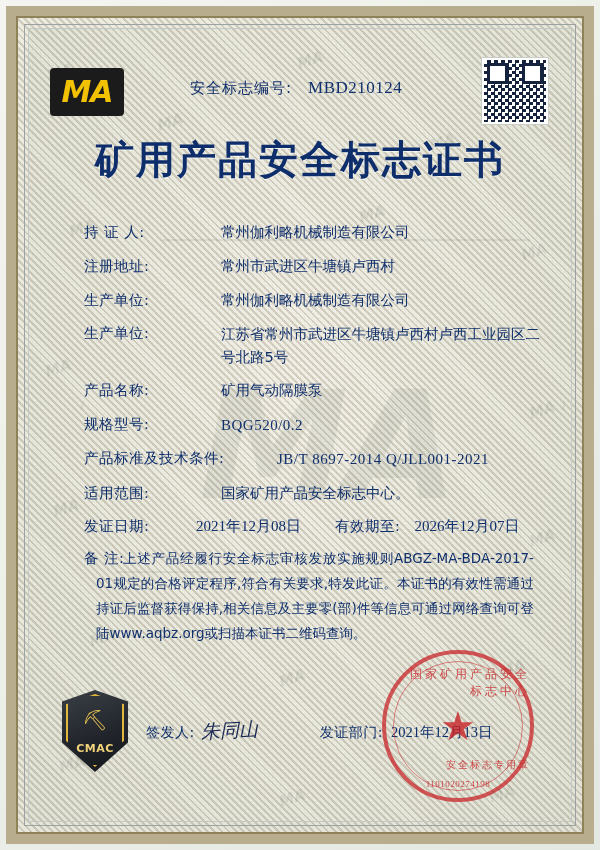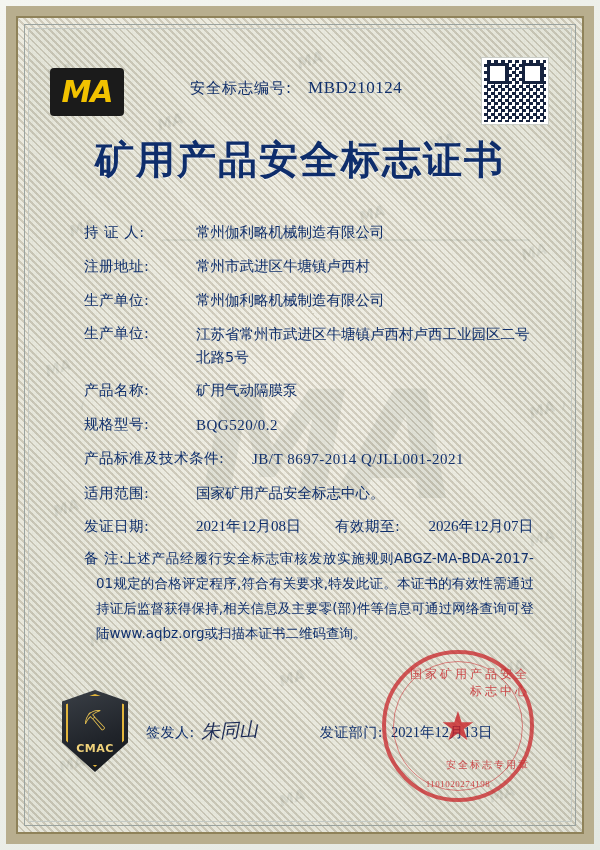--- a/index.html
+++ b/index.html
@@ -193,40 +193,41 @@
     letter-spacing: 0.5px;
     line-height: 1.5;
     font-family: "DejaVu Sans", "Liberation Sans", sans-serif;
   }
   .field-value {
     flex: 1;
     font-size: 14.5px;
     line-height: 1.5;
     color: #11306c;
     font-family: "DejaVu Sans", "Liberation Sans", sans-serif;
+    margin-left: 25px;
   }
   .field-value.mono {
     font-family: "Liberation Serif", "DejaVu Serif", serif;
     font-size: 15px;
     letter-spacing: 0.5px;
   }
   .field-row.wide .field-value { line-height: 1.55; }
 
   
   .date-row {
     display: flex;
     align-items: baseline;
     margin-top: 2px;
     margin-bottom: 12px;
     color: #10306d;
     font-size: 14.5px;
   }
   .date-row .lbl { width: 112px; flex: 0 0 112px; letter-spacing: 0.5px; }
   .date-row .val { font-family: "Liberation Serif","DejaVu Serif",serif; font-size: 15px; }
-  .date-row .lbl2 { margin-left: 34px; margin-right: 28px; letter-spacing: 0.5px; }
+  .date-row .lbl2 { margin-left: 34px; margin-right: 14px; letter-spacing: 0.5px; }
 
   
   .note {
     position: absolute;
     left: 96px;
     right: 66px;
     top: 546px;
     font-size: 13.5px;
     line-height: 1.85;
     color: #10306d;

